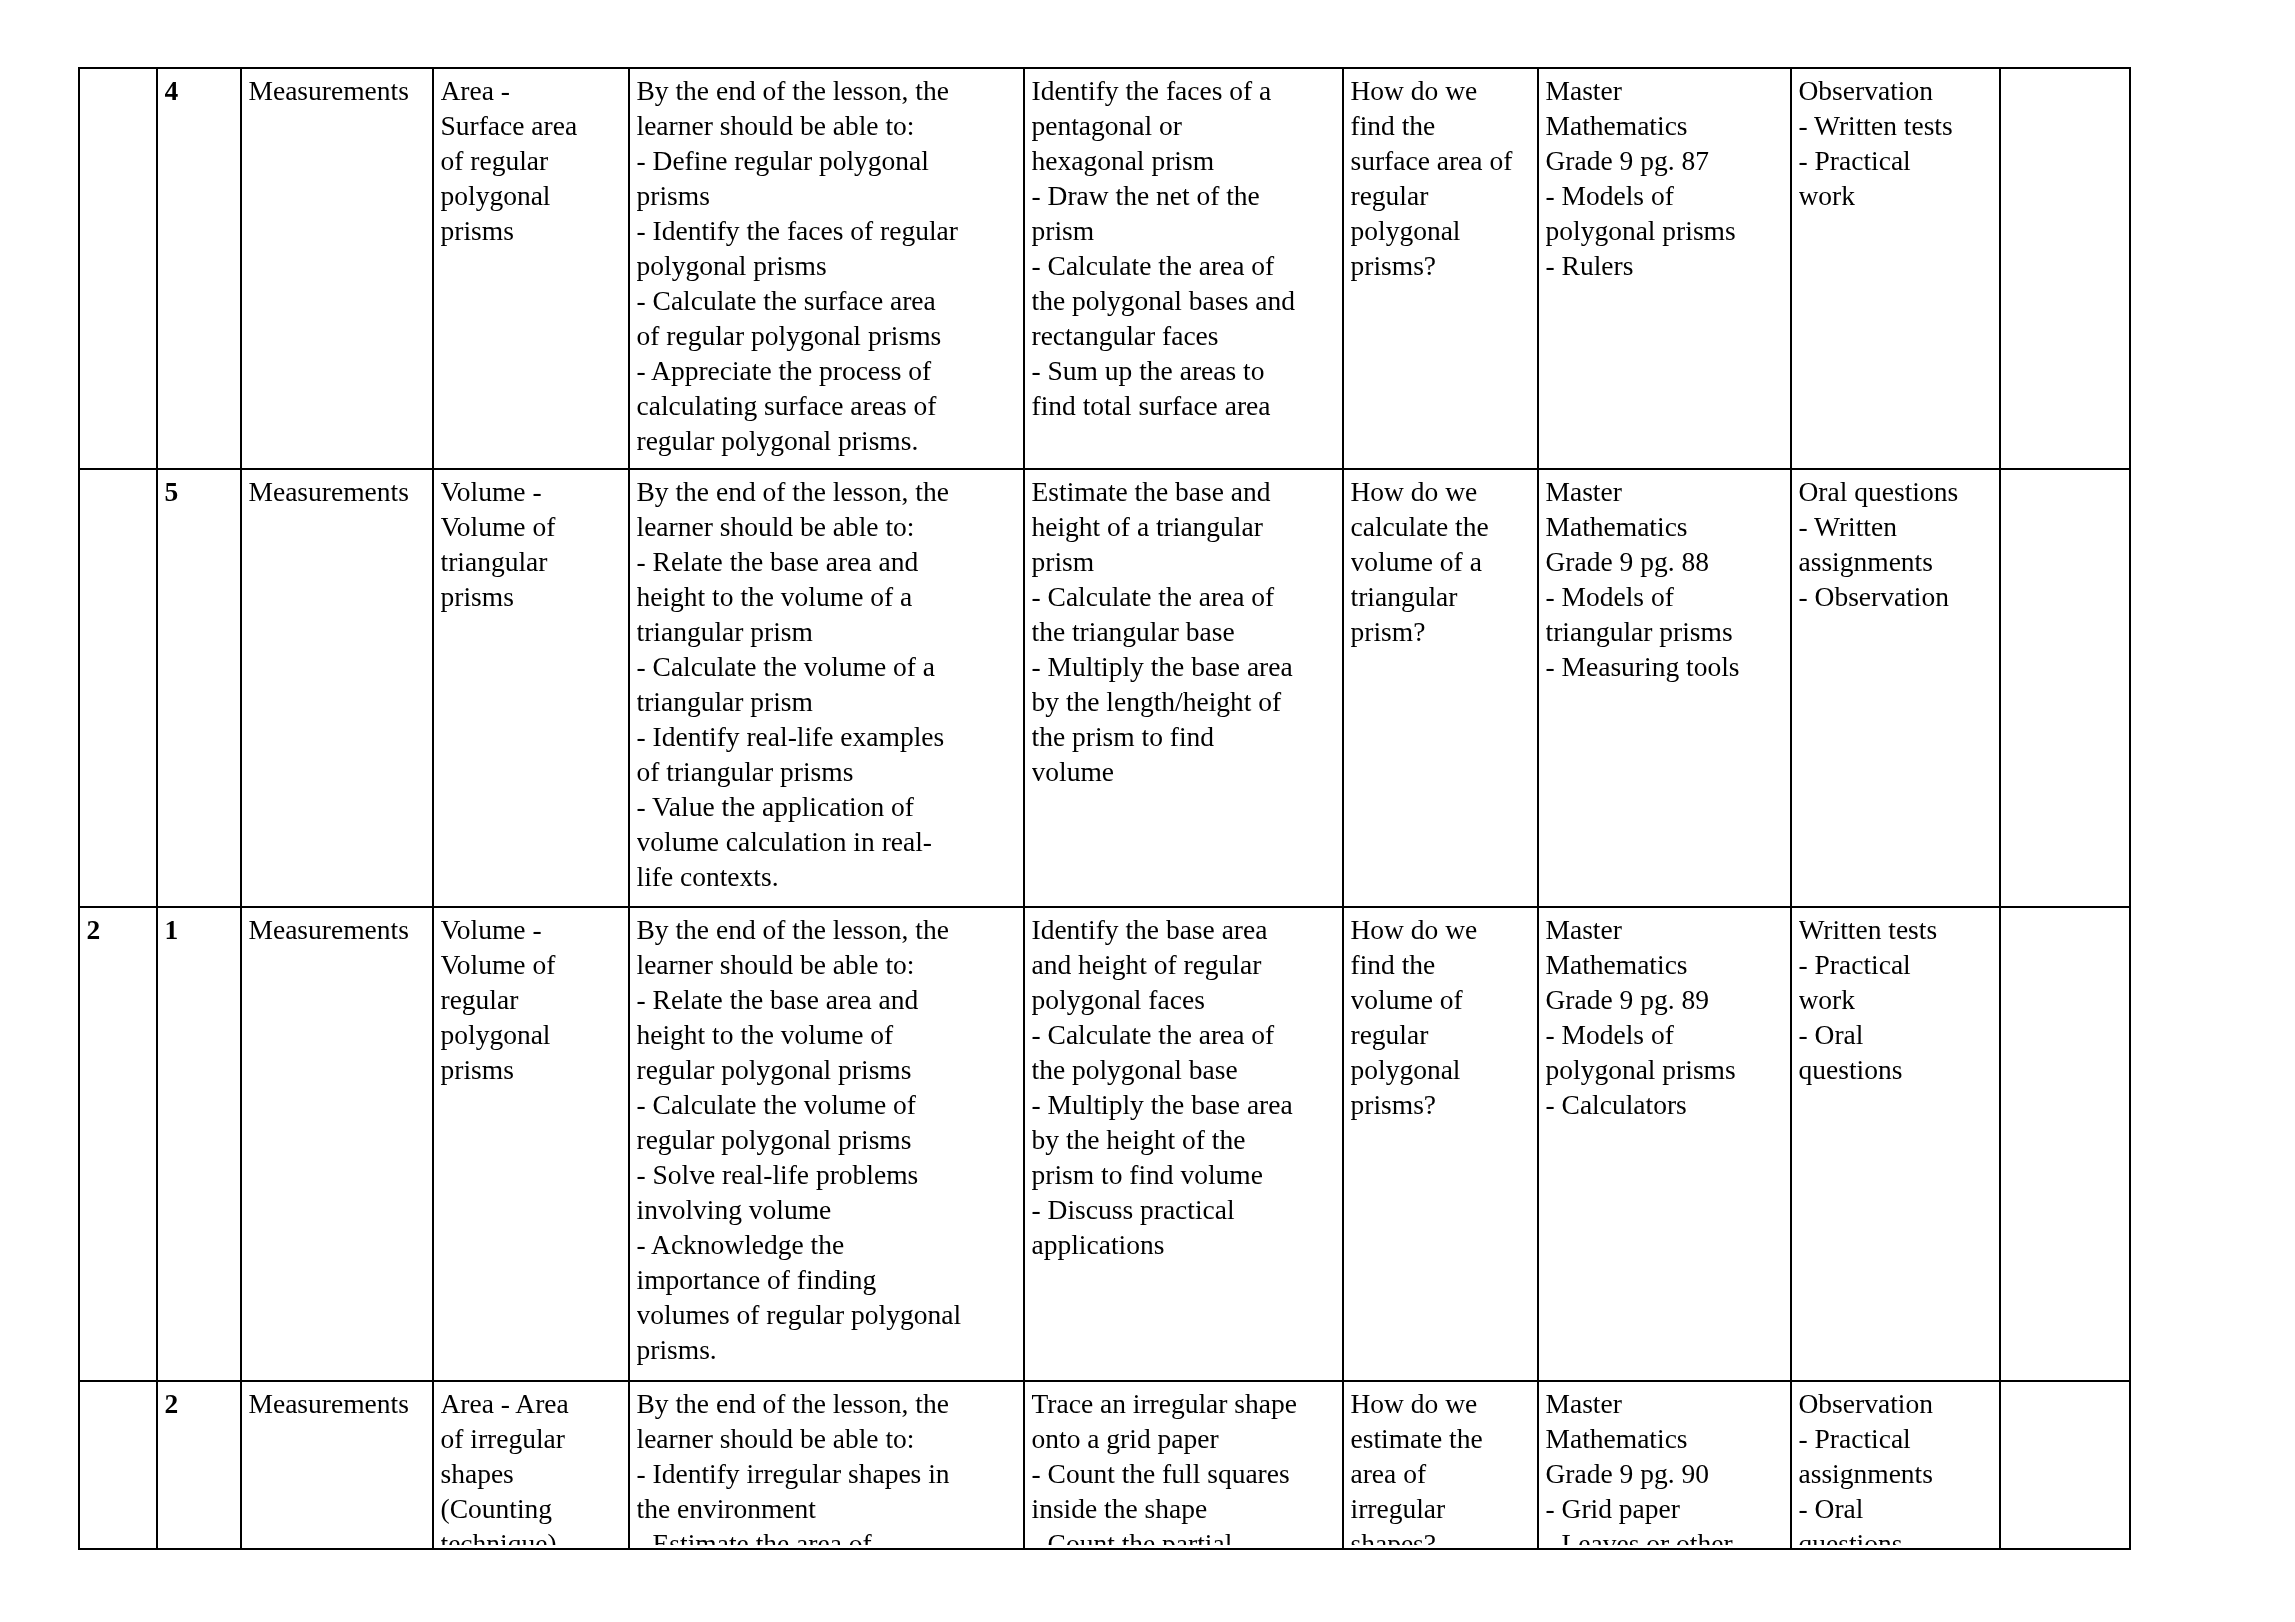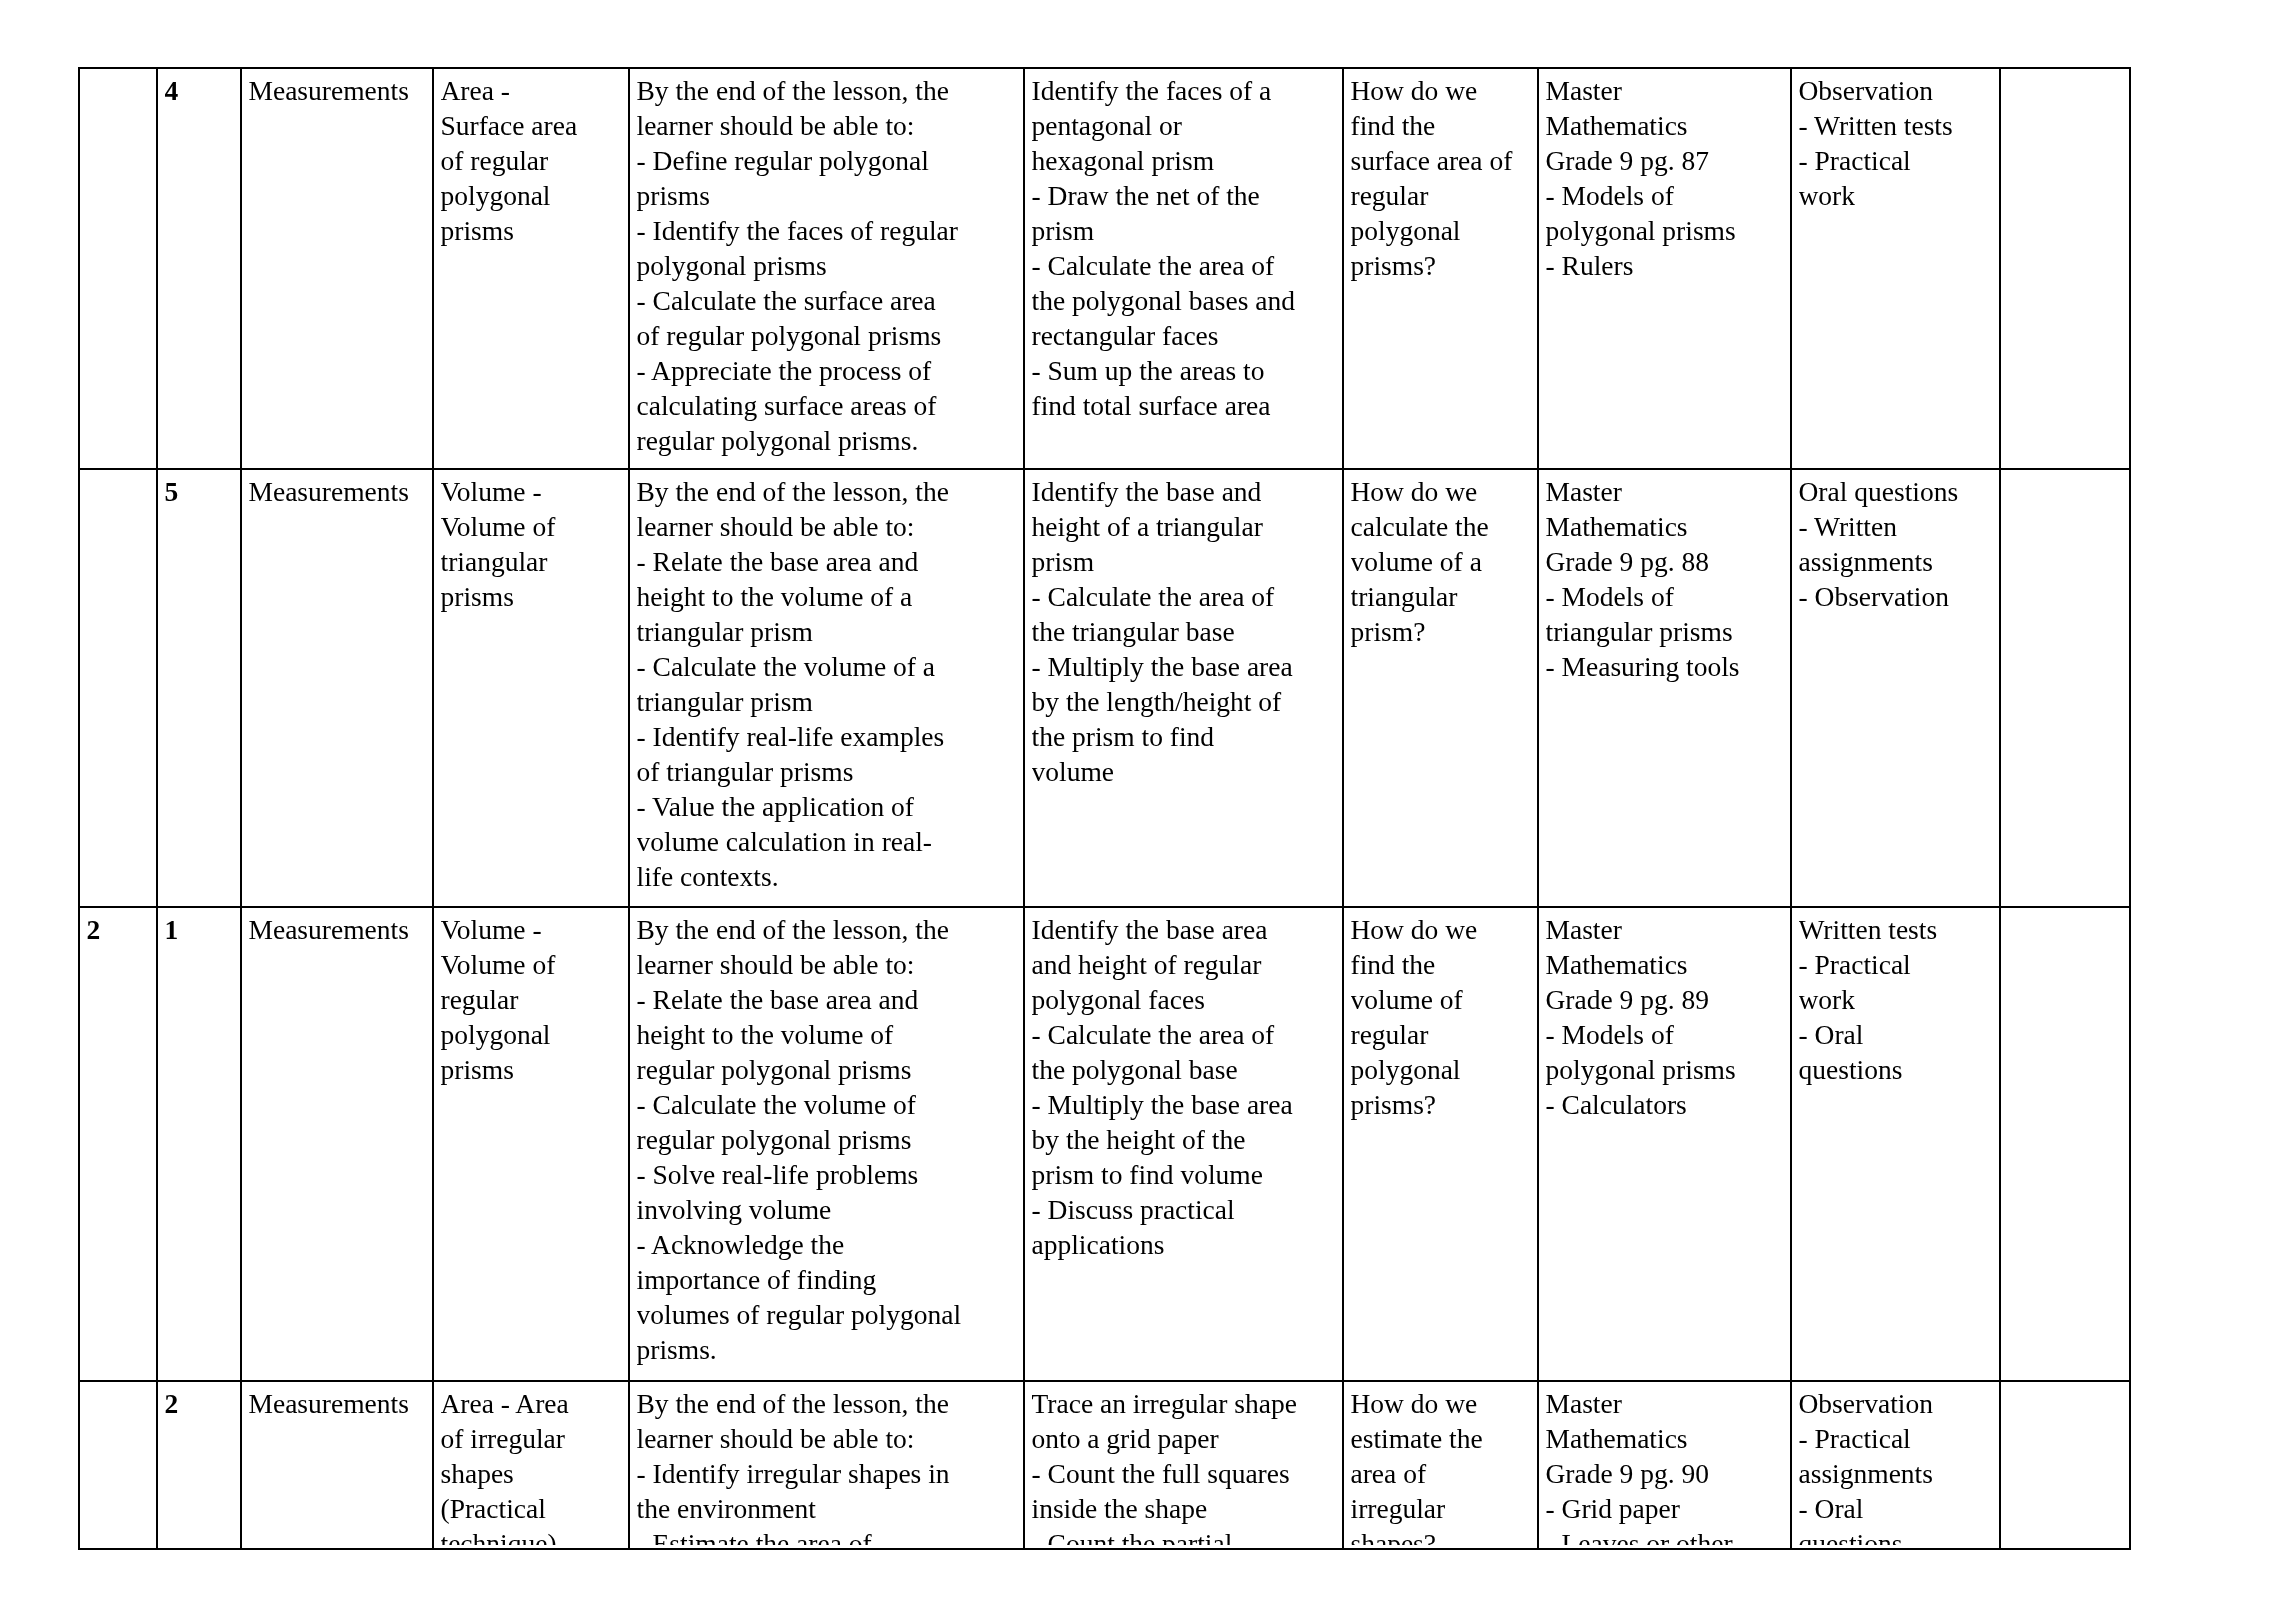--- a/index.html
+++ b/index.html
@@ -171,21 +171,21 @@
 triangular prism
 - Calculate the volume of a
 triangular prism
 - Identify real-life examples
 of triangular prisms
 - Value the application of
 volume calculation in real-
 life contexts.</div>
           </td>
     <td>
-            <div class="clip">Identify the base and
+            <div class="clip">Estimate the base and
 height of a triangular
 prism
 - Calculate the area of
 the triangular base
 - Multiply the base area
 by the length/height of
 the prism to find
 volume</div>
           </td>
     <td>
@@ -291,21 +291,21 @@
     <td class="num">
             <div class="clip">2</div>
           </td>
     <td>
             <div class="clip">Measurements</div>
           </td>
     <td>
             <div class="clip">Area - Area
 of irregular
 shapes
-(Practical
+(Counting
 technique)</div>
           </td>
     <td>
             <div class="clip">By the end of the lesson, the
 learner should be able to:
 - Identify irregular shapes in
 the environment
 - Estimate the area of</div>
           </td>
     <td>

